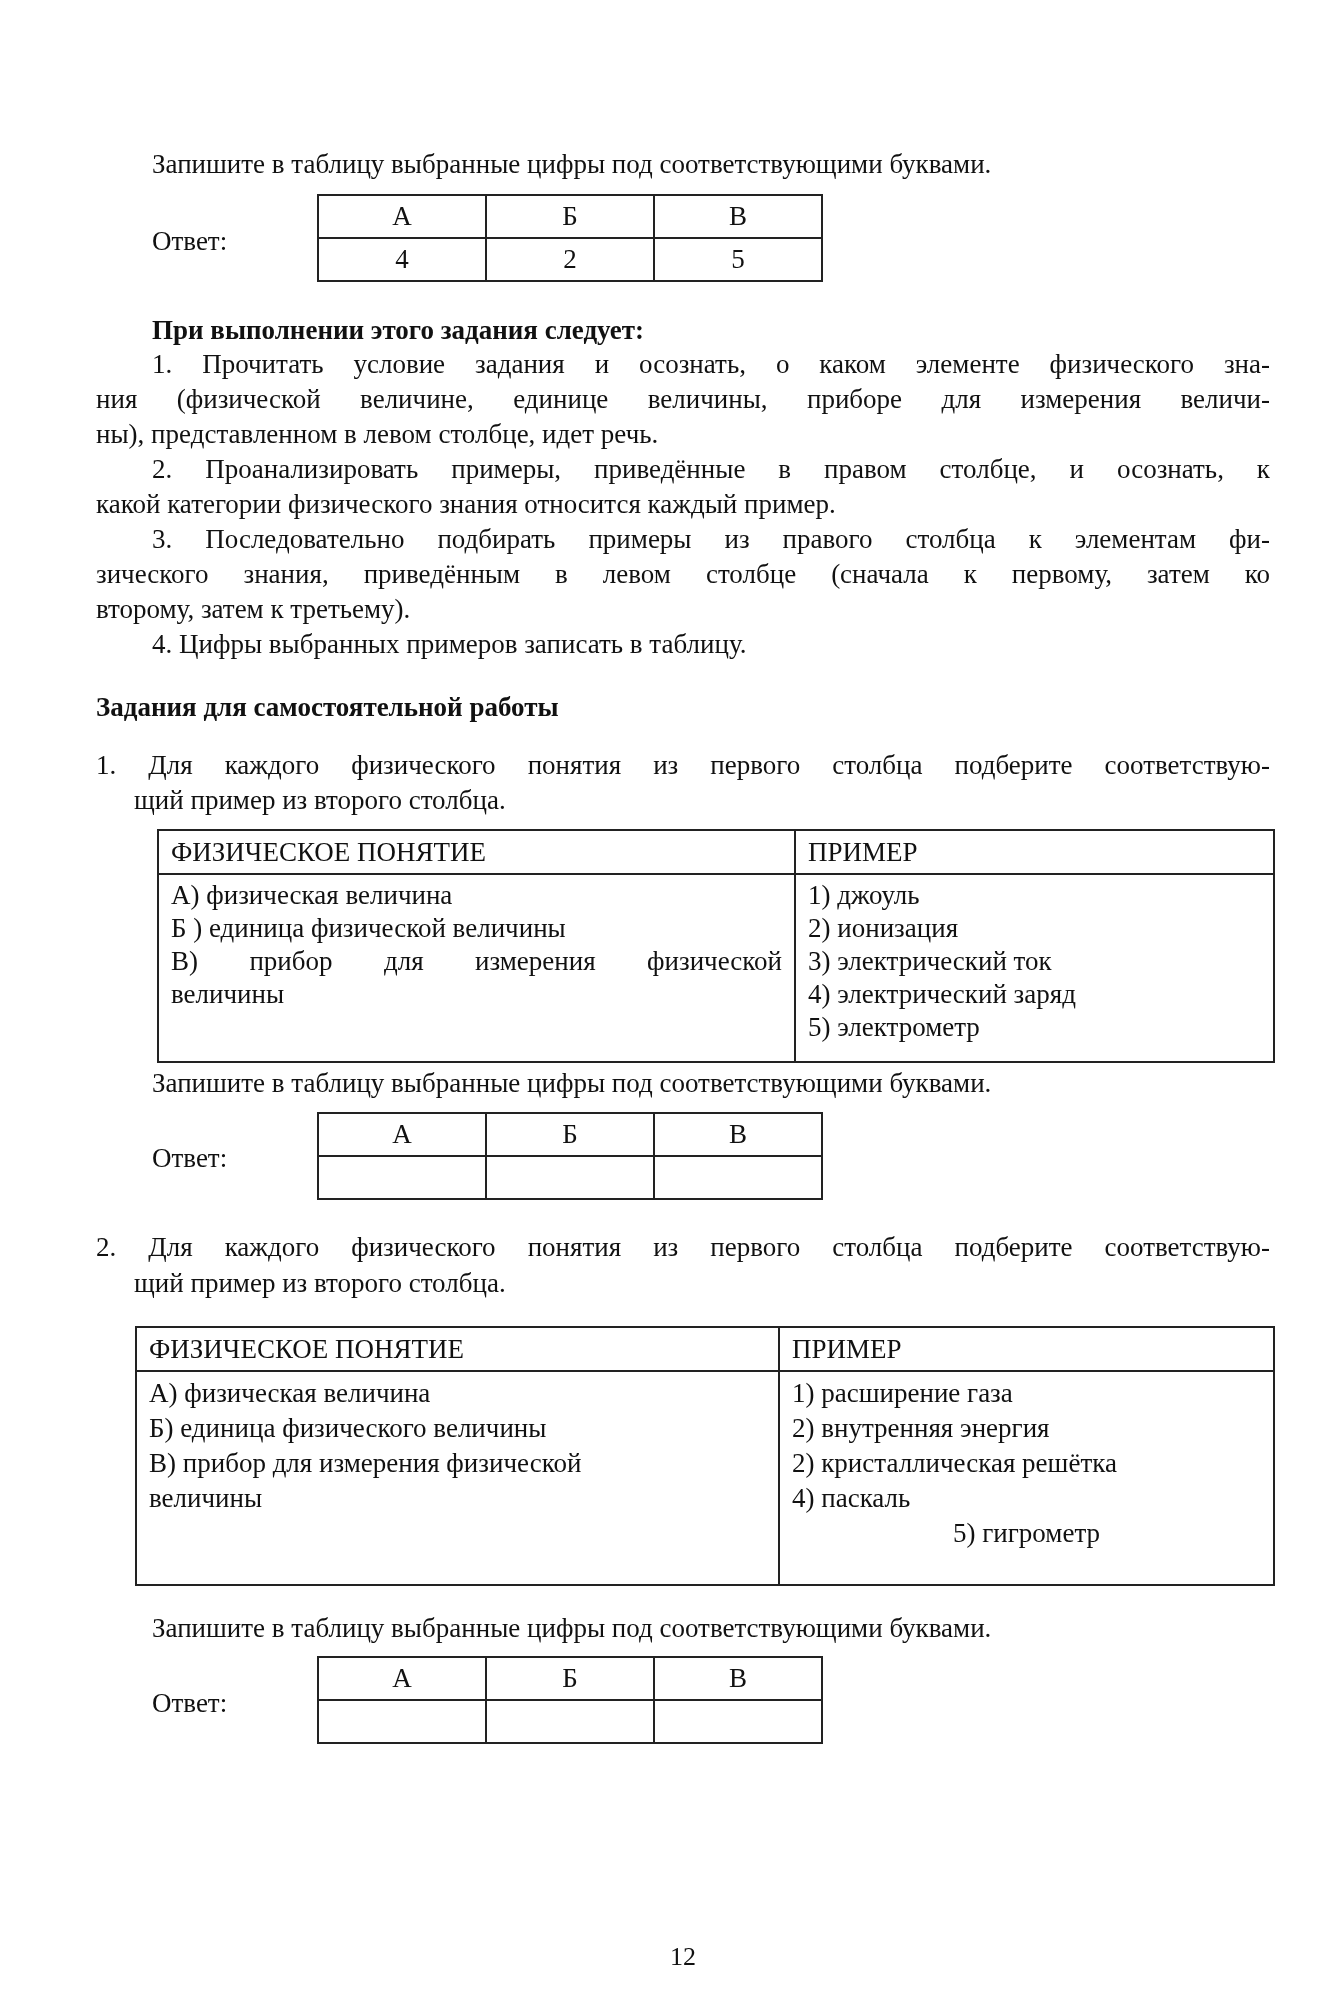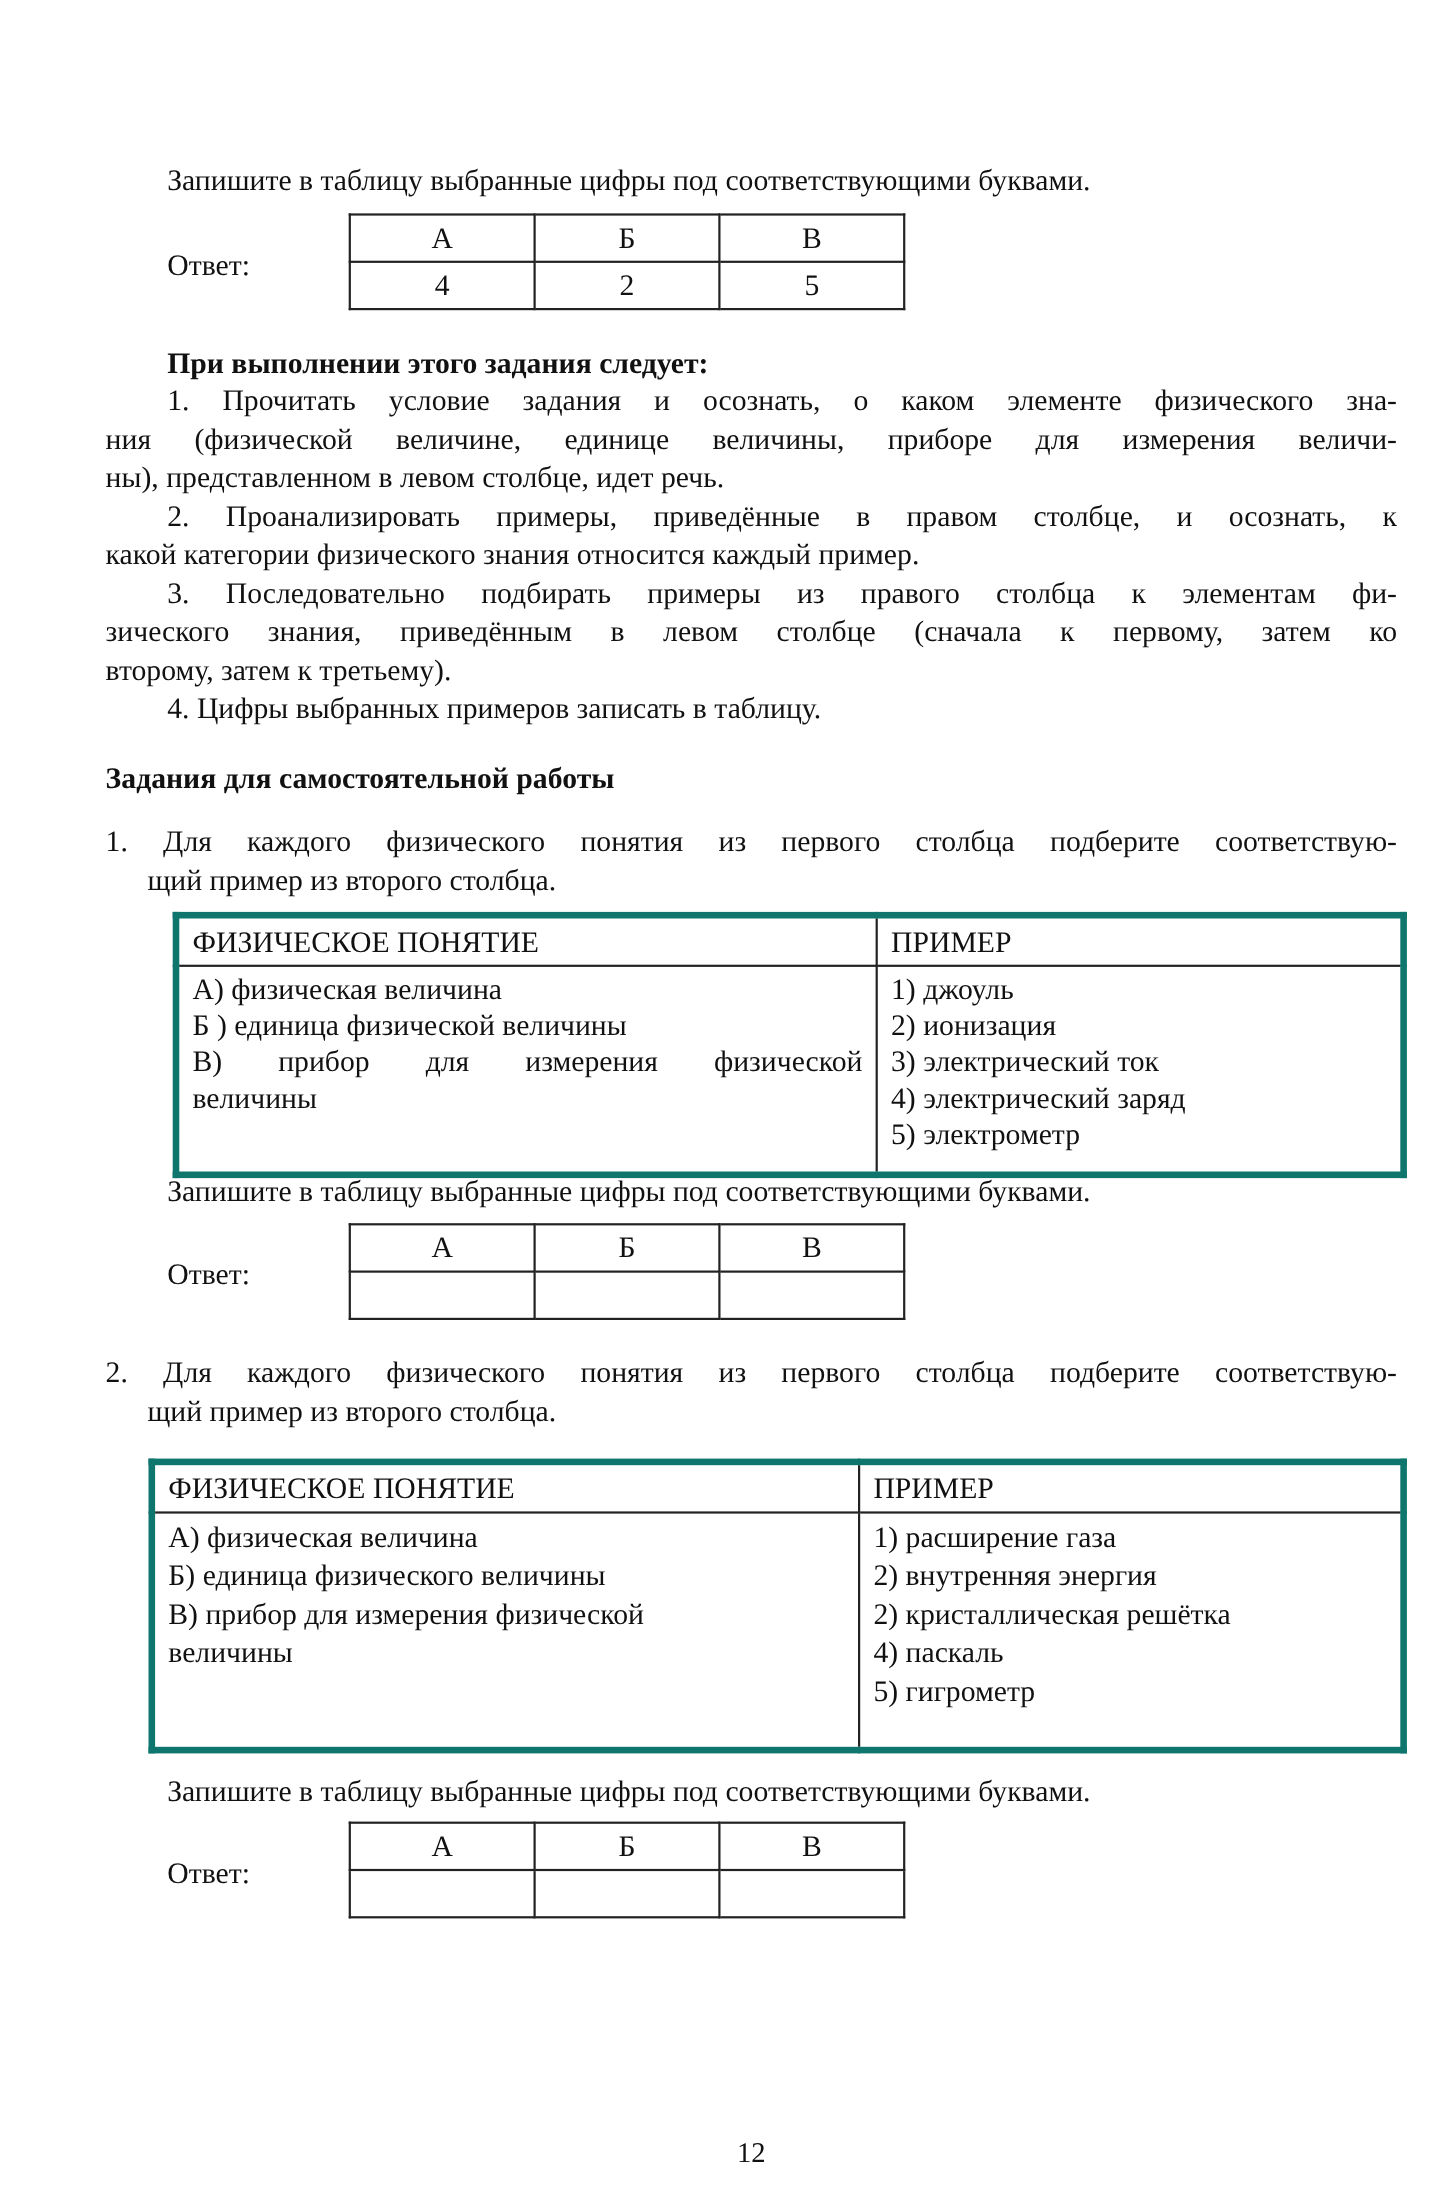--- a/index.html
+++ b/index.html
@@ -15,21 +15,21 @@
     .ans-label { position: absolute; }
     table.ans {
       position: absolute; border-collapse: collapse; table-layout: fixed;
     }
     table.ans td {
       border: 2px solid #222; width: 166px; height: 41px;
       text-align: center; vertical-align: middle; padding: 0; font-size: 27px;
     }
     table.match {
       position: absolute; border-collapse: collapse; table-layout: fixed;
-      border: 6px solid #0f766e;
+      border: 2px solid #0f766e;
     }
     table.match td { border: 2px solid #222; vertical-align: top; padding: 0 12px; font-size: 27px; }
     table.match td.head { height: 42px; vertical-align: middle; }
     .cell-line { line-height: 33px; }
     .cell-just { text-align: justify; text-align-last: justify; }
     .page-num { position: absolute; font-size: 26px; }
   </style>
 </head>
 <body>
 
@@ -129,21 +129,21 @@
       <div class="cell-line" style="line-height:35px;">А) физическая величина</div>
       <div class="cell-line" style="line-height:35px;">Б) единица физического величины</div>
       <div class="cell-line" style="line-height:35px;">В) прибор для измерения физической</div>
       <div class="cell-line" style="line-height:35px;">величины</div>
     </td>
     <td style="padding-top:4px;">
       <div class="cell-line" style="line-height:35px;">1) расширение газа</div>
       <div class="cell-line" style="line-height:35px;">2) внутренняя энергия</div>
       <div class="cell-line" style="line-height:35px;">2) кристаллическая решётка</div>
       <div class="cell-line" style="line-height:35px;">4) паскаль</div>
-      <div class="cell-line" style="line-height:35px;">5) гигрометр</div>
+      <div class="cell-line" style="line-height:35px;text-align:center;">5) гигрометр</div>
     </td>
   </tr>
 </tbody>
   </table>
 
 <div class="line" style="left:152px; top:1611px;">Запишите в таблицу выбранные цифры под соответствующими буквами.</div>
 <div class="ans-label" style="left:152px; top:1688px;">Ответ:</div>
 <table class="ans" style="left:317px; top:1656px;">
   <tbody>
       <tr>

